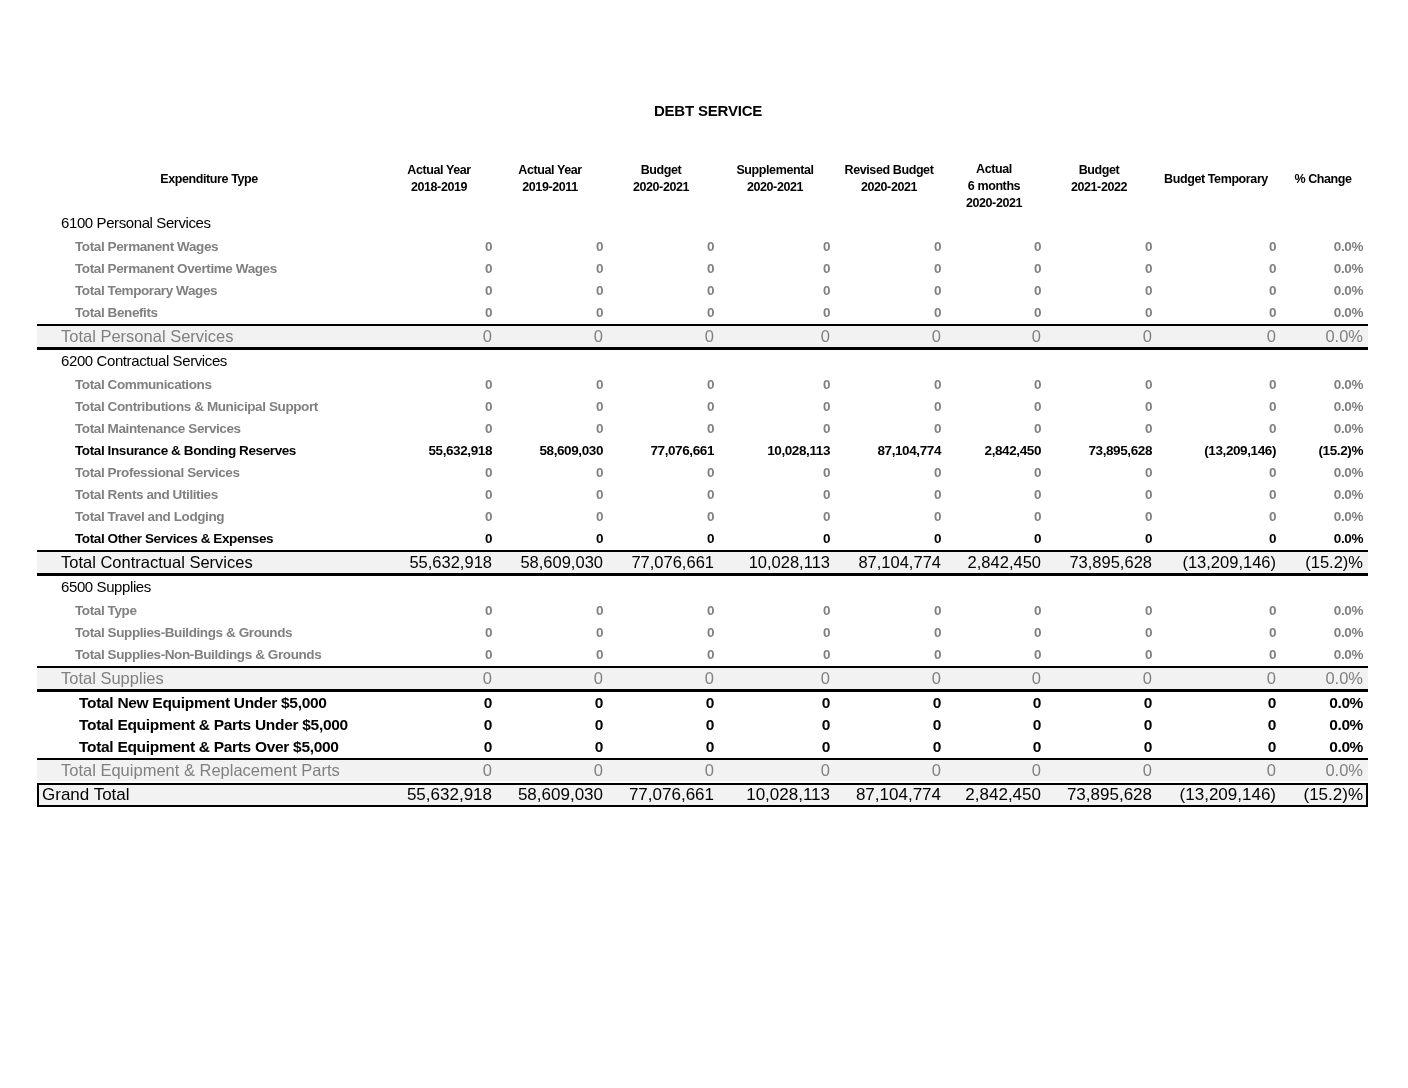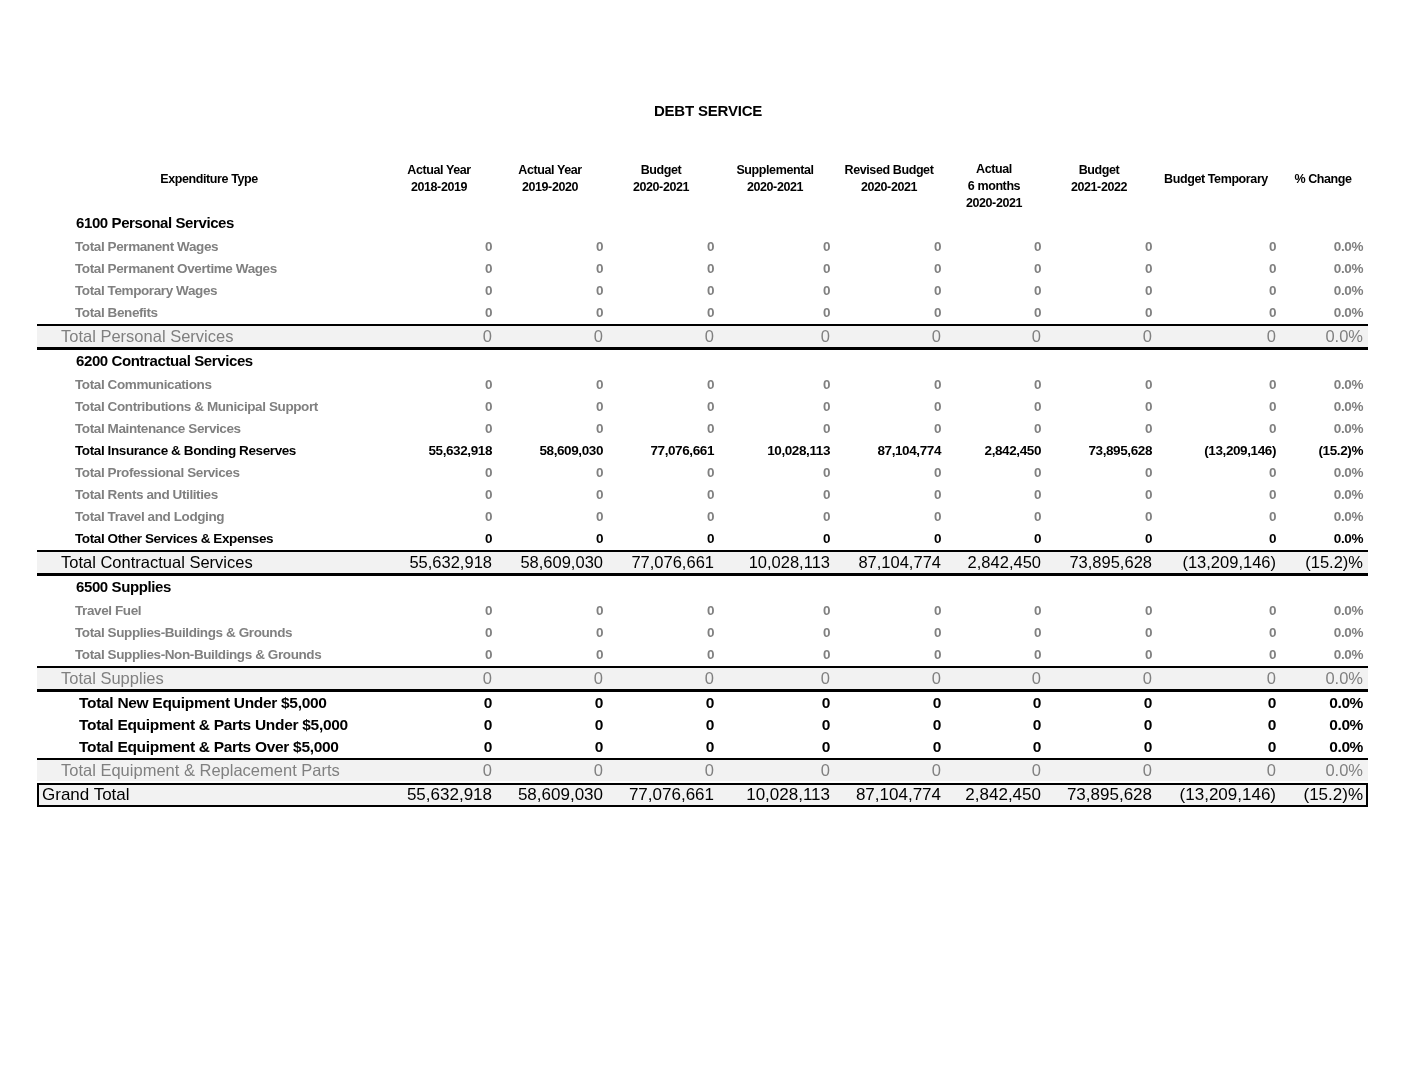--- a/index.html
+++ b/index.html
@@ -4,21 +4,21 @@
 <style>
   html, body { margin:0; padding:0; background:#fff; }
   body { width:1408px; height:1088px; position:relative; font-family:"Liberation Sans", sans-serif; color:#000; }
   .title { position:absolute; top:102px; left:4px; width:1408px; text-align:center; font-weight:bold; font-size:15px; letter-spacing:-0.2px; }
   .hdr { position:absolute; top:152px; left:37px; width:1331px; height:58px; }
   .hcell { position:absolute; font-weight:bold; font-size:12.5px; text-align:center; line-height:17px; letter-spacing:-0.4px; }
   .tbl { position:absolute; top:212px; left:37px; width:1331px; }
   .row { position:relative; height:22px; }
   .row .lbl { position:absolute; top:0; white-space:nowrap; line-height:22px; }
   .row .v { position:absolute; top:0; text-align:right; line-height:22px; white-space:nowrap; }
-  .sec .lbl { left:39px; font-weight:bold; font-size:15px; letter-spacing:-0.4px;text-align:center; }
+  .sec .lbl { left:24px; font-weight:normal; font-size:15px; letter-spacing:-0.4px;text-align:center; }
   .sec { height:24px; }
   .item .lbl { left:38px; font-weight:bold; font-size:13.5px; color:#808080; letter-spacing:-0.4px; }
   .item .v { font-weight:bold; font-size:13.5px; color:#808080; letter-spacing:-0.4px; }
   .item.dark .lbl, .item.dark .v { color:#000; }
   .item.big .lbl { left:42px; font-size:15.5px; color:#000; letter-spacing:-0.3px; }
   .item.big .v { font-size:15.5px; color:#000; }
   .tot { background:#f2f2f2; border-top:2px solid #000; height:21px; }
   .tot .lbl { left:24px; font-size:16.5px; color:#808080; line-height:21px; }
   .tot .v { font-size:16.5px; color:#808080; line-height:21px; }
   .tot.dark .lbl, .tot.dark .v { color:#000; }
@@ -36,21 +36,21 @@
 <div class="hdr" id="hdr">
     <div class="hcell" style="left: 72px; width: 200px; top: 18.5px;">
       <div>Expenditure Type</div>
     </div>
     <div class="hcell" style="left: 352px; width: 100px; top: 10px;">
       <div>Actual Year</div>
       <div>2018-2019</div>
     </div>
     <div class="hcell" style="left: 463px; width: 100px; top: 10px;">
       <div>Actual Year</div>
-      <div>2019-2020</div>
+      <div>2019-2011</div>
     </div>
     <div class="hcell" style="left: 574px; width: 100px; top: 10px;">
       <div>Budget</div>
       <div>2020-2021</div>
     </div>
     <div class="hcell" style="left: 683px; width: 110px; top: 10px;">
       <div>Supplemental</div>
       <div>2020-2021</div>
     </div>
     <div class="hcell" style="left: 792px; width: 120px; top: 10px;">
@@ -246,21 +246,21 @@
       <div class="v" style="right: 427px;">87,104,774</div>
       <div class="v" style="right: 327px;">2,842,450</div>
       <div class="v" style="right: 216px;">73,895,628</div>
       <div class="v" style="right: 92px;">(13,209,146)</div>
       <div class="v" style="right: 5px;">(15.2)%</div>
     </div>
     <div class="row sec">
       <div class="lbl">6500 Supplies</div>
     </div>
     <div class="row item">
-      <div class="lbl">Travel Fuel</div>
+      <div class="lbl">Total Type</div>
       <div class="v" style="right: 876px;">0</div>
       <div class="v" style="right: 765px;">0</div>
       <div class="v" style="right: 654px;">0</div>
       <div class="v" style="right: 538px;">0</div>
       <div class="v" style="right: 427px;">0</div>
       <div class="v" style="right: 327px;">0</div>
       <div class="v" style="right: 216px;">0</div>
       <div class="v" style="right: 92px;">0</div>
       <div class="v" style="right: 5px;">0.0%</div>
     </div>

